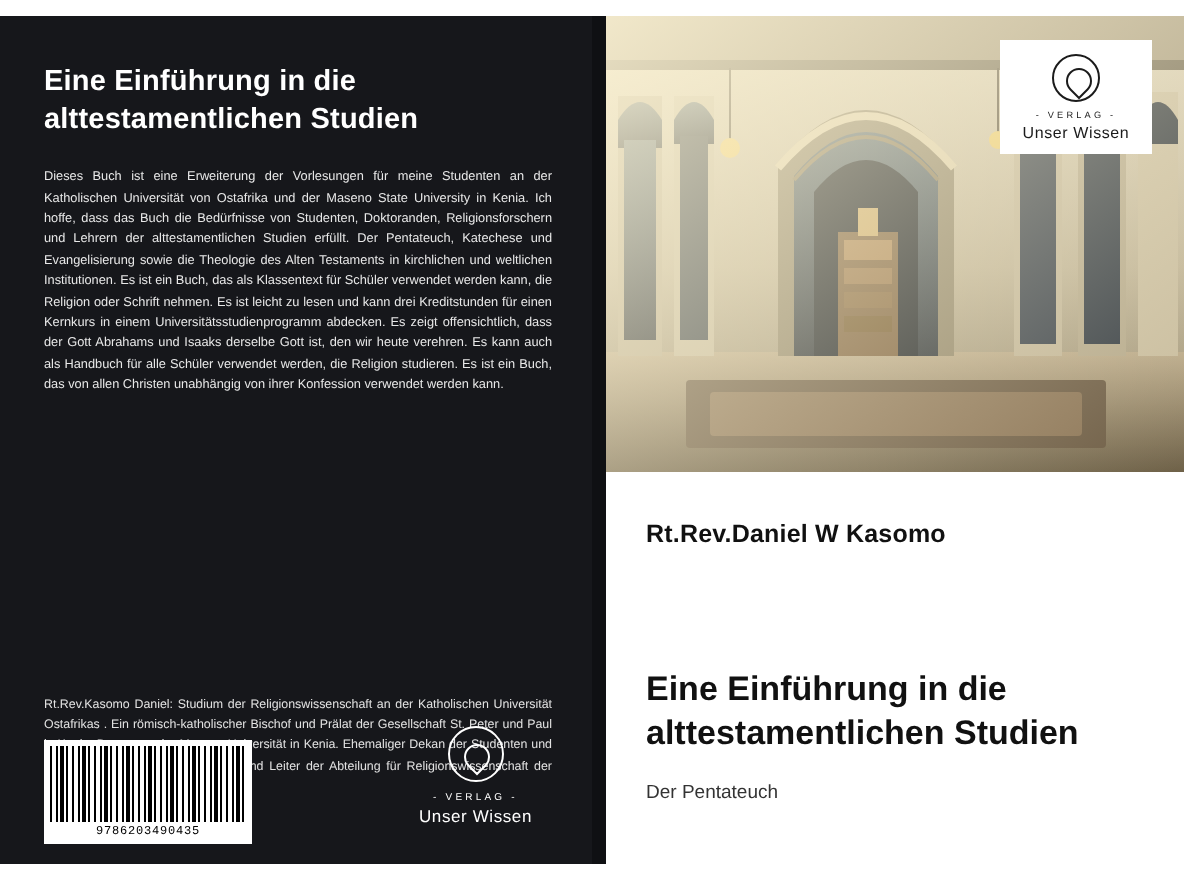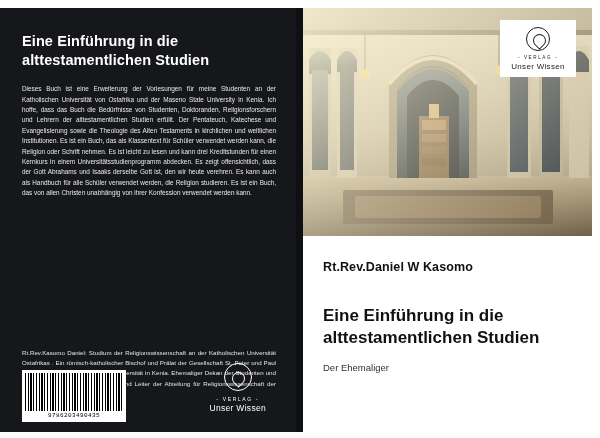--- a/index.html
+++ b/index.html
@@ -160,21 +160,21 @@
   .front-photo svg { display: block; }
 
   .front-text {
     padding: 24px 20px 0 20px;
   }
   .front-author {
     font-size: 12.5px;
     font-weight: bold;
     color: #111111;
     letter-spacing: 0.1px;
-    margin-bottom: 31px;
+    margin-bottom: 60px;
   }
   .front-title {
     font-size: 17px;
     font-weight: bold;
     color: #111111;
     line-height: 1.3;
     margin-bottom: 13px;
   }
   .front-subtitle {
     font-size: 9.5px;
@@ -314,17 +314,17 @@
       <div class="front-badge">
         <div class="logo-circle"></div>
         <div class="logo-verlag">- VERLAG -</div>
         <div class="logo-name">Unser Wissen</div>
       </div>
     </div>
 
     <div class="front-text">
       <div class="front-author">Rt.Rev.Daniel W Kasomo</div>
       <div class="front-title">Eine Einführung in die alttestamentlichen Studien</div>
-      <div class="front-subtitle">Der Ehemaliger</div>
+      <div class="front-subtitle">Der Pentateuch</div>
     </div>
   </div>
 
 </div>
 
 </body></html>

